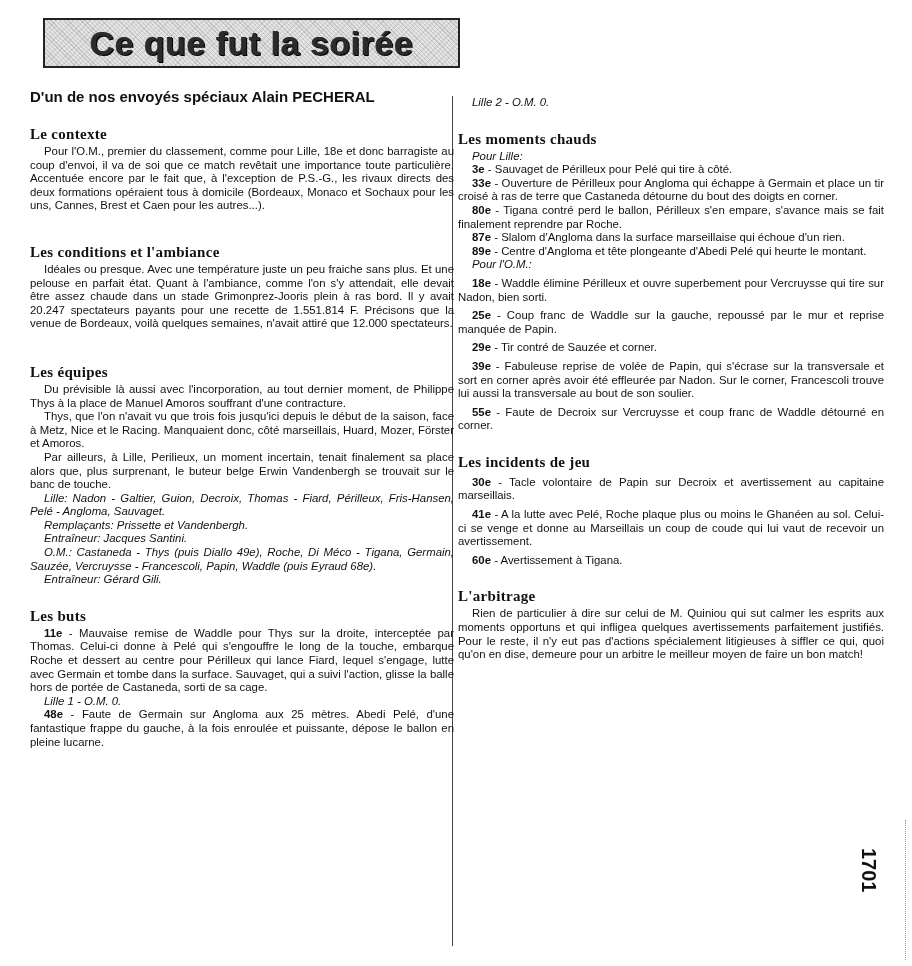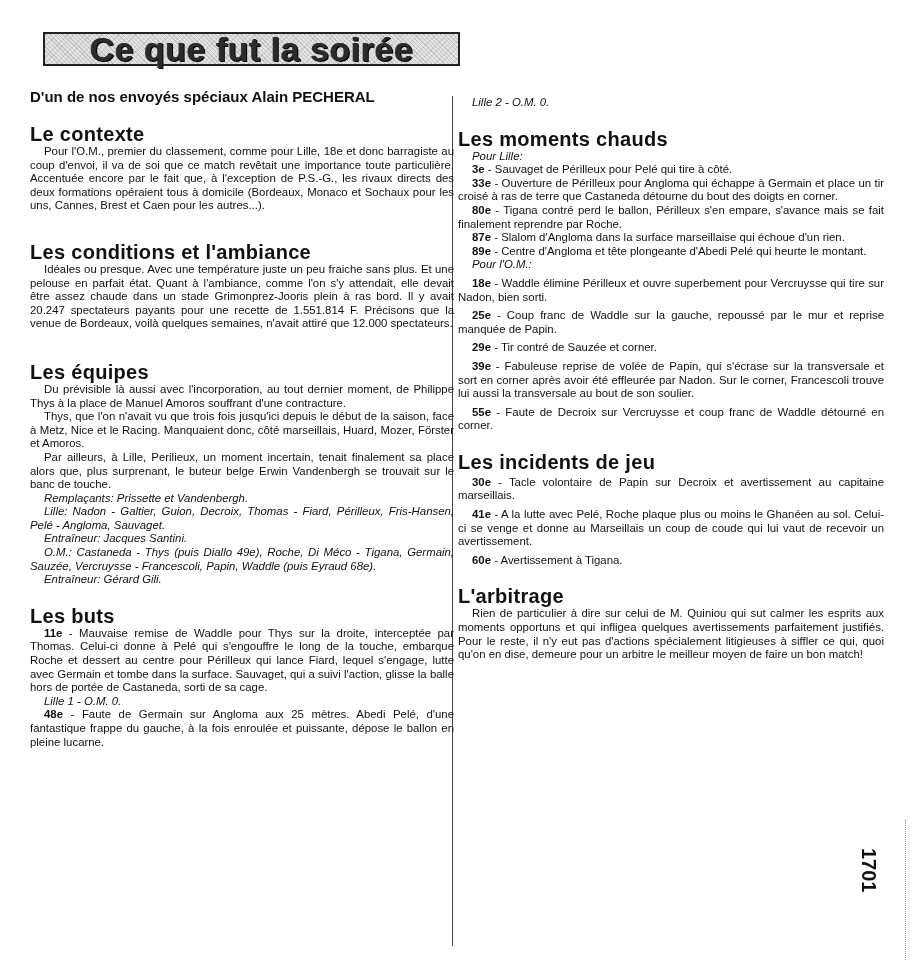--- a/index.html
+++ b/index.html
@@ -1,29 +1,29 @@
 <!DOCTYPE html>
 <html><head>
 <meta charset="utf-8">
 <style>
   html, body { margin:0; padding:0; background:#ffffff; }
   body { width:912px; height:966px; position:relative; overflow:hidden;
          font-family:"Liberation Sans", sans-serif; color:#111; }
-  .title-box2 { position:absolute; left:43px; top:32px; width:417px; height:34px; }
+  .title-box2 { position:absolute; left:43px; top:18px; width:417px; height:50px; }
   .page-title { position:absolute; left:0; right:0; top:0; bottom:0; display:flex;
     align-items:center; justify-content:center;
     font-family:"Liberation Sans", sans-serif; font-weight:bold; font-size:34px;
     color:#2b2b2b; letter-spacing:0.5px;
     text-shadow: 1px 1px 0 #000, -0.5px 0 0 #555; }
   .col { position:absolute; top:82px; font-size:11.4px; line-height:13.6px; }
   .col-left { left:18px; width:424px;margin-left:12px; }
   .col-right { left:458px; width:426px; }
   .rule { position:absolute; left:452px; top:96px; width:1px; height:850px; background:#444; }
   .byline { font-weight:bold; font-size:15px; line-height:17px; margin:6px 0 0 0; }
-  h2 { font-family:Liberation Sans, sans-serif; font-weight:bold; font-size:20px;
+  h2 { font-family:Liberation Serif, serif; font-weight:bold; font-size:15px;
        line-height:18px; margin:20px 0 2px 0; letter-spacing:0.3px; }
   p { margin:0 0 0 0; text-align:justify; text-indent:14px; }
   p.gap { margin-top:5px; }
   .it { font-style:italic; }
   .min { font-weight:bold; }
   .page-number { position:absolute; left:880px; top:848px; font-weight:bold; font-size:20px;
     transform:rotate(90deg); transform-origin:left top; white-space:nowrap; }
   .side-dots { position:absolute; left:905px; top:820px; width:1px; height:140px;
     border-left:1px dotted #999; }
 </style>
@@ -42,22 +42,22 @@
   <h2>Le contexte</h2>
   <p>Pour l'O.M., premier du classement, comme pour Lille, 18e et donc barragiste au coup d'envoi, il va de soi que ce match revêtait une importance toute particulière. Accentuée encore par le fait que, à l'exception de P.S.-G., les rivaux directs des deux formations opéraient tous à domicile (Bordeaux, Monaco et Sochaux pour les uns, Cannes, Brest et Caen pour les autres...).</p>
 
   <h2 style="margin-top:30px">Les conditions et l'ambiance</h2>
   <p>Idéales ou presque. Avec une température juste un peu fraiche sans plus. Et une pelouse en parfait état. Quant à l'ambiance, comme l'on s'y attendait, elle devait être assez chaude dans un stade Grimonprez-Jooris plein à ras bord. Il y avait 20.247 spectateurs payants pour une recette de 1.551.814 F. Précisons que la venue de Bordeaux, voilà quelques semaines, n'avait attiré que 12.000 spectateurs.</p>
 
   <h2 style="margin-top:32px">Les équipes</h2>
   <p>Du prévisible là aussi avec l'incorporation, au tout dernier moment, de Philippe Thys à la place de Manuel Amoros souffrant d'une contracture.</p>
   <p>Thys, que l'on n'avait vu que trois fois jusqu'ici depuis le début de la saison, face à Metz, Nice et le Racing. Manquaient donc, côté marseillais, Huard, Mozer, Förster et Amoros.</p>
   <p>Par ailleurs, à Lille, Perilieux, un moment incertain, tenait finalement sa place alors que, plus surprenant, le buteur belge Erwin Vandenbergh se trouvait sur le banc de touche.</p>
+  <p class="it">Lille: Nadon - Galtier, Guion, Decroix, Thomas - Fiard, Périlleux, Fris-Hansen, Pelé - Angloma, Sauvaget.</p>
   <p class="it">Remplaçants: Prissette et Vandenbergh.</p>
-  <p class="it">Lille: Nadon - Galtier, Guion, Decroix, Thomas - Fiard, Périlleux, Fris-Hansen, Pelé - Angloma, Sauvaget.</p>
   <p class="it">Entraîneur: Jacques Santini.</p>
   <p class="it">O.M.: Castaneda - Thys (puis Diallo 49e), Roche, Di Méco - Tigana, Germain, Sauzée, Vercruysse - Francescoli, Papin, Waddle (puis Eyraud 68e).</p>
   <p class="it">Entraîneur: Gérard Gili.</p>
 
   <h2>Les buts</h2>
   <p><span class="min">11e</span><span> - Mauvaise remise de Waddle pour Thys sur la droite, interceptée par Thomas. Celui-ci donne à Pelé qui s'engouffre le long de la touche, embarque Roche et dessert au centre pour Périlleux qui lance Fiard, lequel s'engage, lutte avec Germain et tombe dans la surface. Sauvaget, qui a suivi l'action, glisse la balle hors de portée de Castaneda, sorti de sa cage.</span></p>
   <p class="it">Lille 1 - O.M. 0.</p>
   <p><span class="min">48e</span><span> - Faute de Germain sur Angloma aux 25 mètres. Abedi Pelé, d'une fantastique frappe du gauche, à la fois enroulée et puissante, dépose le ballon en pleine lucarne.</span></p>
 </div>
 

